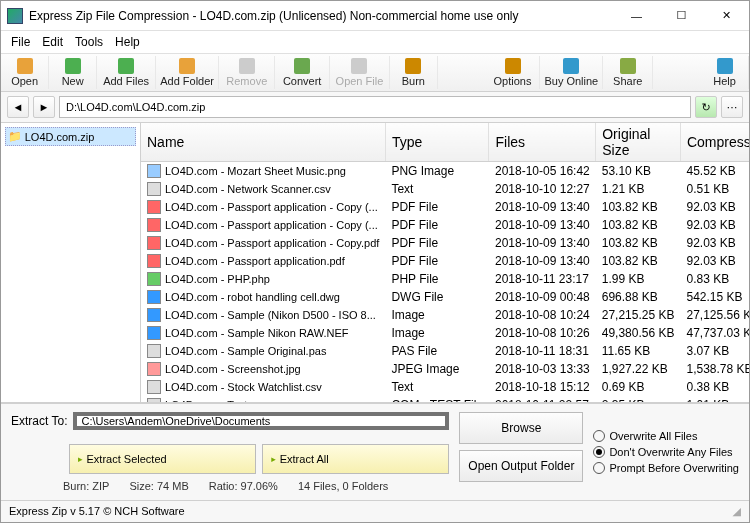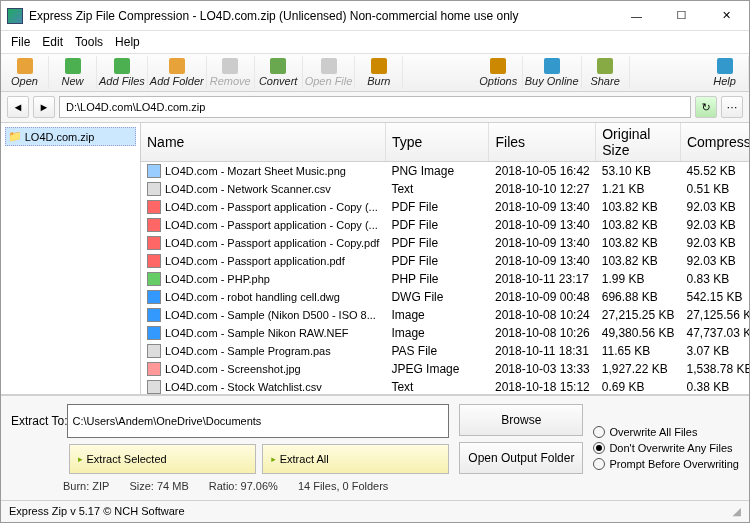--- a/index.html
+++ b/index.html
@@ -5,43 +5,43 @@
 * { box-sizing: border-box; margin: 0; padding: 0; font-family: 'Segoe UI', Tahoma, sans-serif; font-size: 11px; }
 body { background: #fff; width: 750px; height: 523px; border: 1px solid #999; display: flex; flex-direction: column; overflow: hidden; }
 .titlebar { height: 30px; display: flex; align-items: center; background: #fff; border-bottom: 1px solid #e0e0e0; }
 .titlebar-icon { width: 16px; height: 16px; margin: 0 6px; background: linear-gradient(135deg,#2a6 0%,#48a 100%); border: 1px solid #346; }
 .titlebar-text { flex: 1; font-size: 12px; color: #000; }
 .winbtns { display: flex; }
 .winbtn { width: 45px; height: 29px; display: flex; align-items: center; justify-content: center; color: #000; }
 .menubar { display: flex; padding: 2px 4px; border-bottom: 1px solid #e0e0e0; }
 .menubar span { padding: 2px 6px; font-size: 12px; }
 .toolbar { display: flex; border-bottom: 1px solid #d0d0d0; background: linear-gradient(#fdfdfd,#f0f0f0); padding: 2px 0; }
-.tbtn { display: flex; flex-direction: column; align-items: center; justify-content: center; padding: 2px 2px; min-width: 48px; border-right: 1px solid #e8e8e8; font-style: italic; }
+.tbtn { display: flex; flex-direction: column; align-items: center; justify-content: center; padding: 2px 16px; min-width: 48px; border-right: 1px solid #e8e8e8; }
 .tbtn .ico { width: 16px; height: 16px; margin-bottom: 1px; }
 .tbtn .lbl { font-size: 11px; color: #222; white-space: nowrap; }
 .tbtn.dis .lbl { color: #aaa; }
 .tbtn.spacer { flex:1; border:none; }
 .navbar { display: flex; padding: 4px 6px; border-bottom: 1px solid #d0d0d0; background:#f7f7f7; gap:4px; align-items:center; }
 .navbtn { width: 22px; height: 22px; border:1px solid #ccc; background:linear-gradient(#fff,#eee); display:flex;align-items:center;justify-content:center;border-radius:2px; }
 .pathbox { flex:1; height:22px; border:1px solid #bbb; background:#fff; padding:2px 6px; display:flex;align-items:center; }
 .mainarea { flex:1; display:flex; border-bottom:1px solid #d0d0d0; overflow:hidden; }
 .tree { width: 140px; border-right:1px solid #d0d0d0; padding:4px; }
 .tree-item { display:flex; align-items:center; gap:3px; padding:2px; background:#cce8ff; border:1px dotted #99c; }
 .listwrap { flex:1; overflow:auto; }
 table.flist { width:100%; border-collapse:collapse; }
 table.flist th { text-align:left; font-weight:normal; background:linear-gradient(#fdfdfd,#f0f0f0); border-bottom:1px solid #d0d0d0; border-right:1px solid #e0e0e0; padding:3px 6px; font-size:14px; }
 table.flist td { padding:2px 6px; border-bottom:0; white-space:nowrap; font-size:12px; }
 table.flist td.namecell { display:flex; align-items:center; gap:4px; }
 .fico { width:14px; height:14px; flex-shrink:0; border:1px solid #888; }
 .extract { padding:8px 10px; background:#f7f7f7; border-top:1px solid #d0d0d0; display:flex; gap:10px; }
 .extract-left { display:flex; flex-direction:column; gap:6px; flex:1; }
-.extract-r1 { display:flex; align-items:center; }
-.extract-r1 input { flex:1; height:34px; border:1px solid #737373; padding:2px 4px; background:#fff; }
+.extract-r1 { display:flex; gap:6px; align-items:center; }
+.extract-r1 input { flex:1; height:18px; border:4px solid #737373; padding:2px 4px; background:#fff; }
 .xbtn { border:1px solid #bbb; background:linear-gradient(#fdfdfd,#ececec); padding:8px 8px; min-width:110px; text-align:center; font-size:12px; }
-.xbtn.y { background:linear-gradient(#fffce0,#f7f0b0); text-align:left; display:flex;align-items:center;gap:4px; }
+.xbtn.y { background:linear-gradient(#fffce0,#f7f0b0); text-align:left; display:flex;align-items:center;gap:4px;margin-top:8px; }
 .xbtn.y::before { content:"▸"; color:#7a0; font-size:9px; }
 .extract-btns { display:flex; flex-direction:column; gap:6px; }
 .extract-radio { display:flex; flex-direction:column; gap:4px; justify-content:center; font-size:12px; }
 .extract-radio label { display:flex; align-items:center; gap:4px; }
 .infoline { font-size:12px; color:#333; padding-left:52px; display:flex; gap:20px; }
 .statusbar { border-top:1px solid #d0d0d0; padding:4px 8px; font-size:12px; background:#f7f7f7; display:flex;gap:44px; }
 .statusbar .grip { margin-left:auto; color:#aaa; }
 .radio-circle { width:12px;height:12px;border:1px solid #555;border-radius:50%;display:inline-flex;align-items:center;justify-content:center; }
 .radio-circle.sel::after { content:"";width:6px;height:6px;background:#000;border-radius:50%; }
 .col-name{width:210px;} .col-type{width:90px;} .col-date{width:125px;} .col-osize{width:95px;} .col-comp{width:90px;}
@@ -244,21 +244,21 @@
               <span>LO4D.com - Sample Nikon RAW.NEF</span>
             </td>
             <td>Image</td>
             <td>2018-10-08 10:26</td>
             <td>49,380.56 KB</td>
             <td>47,737.03 KB</td>
           </tr>
           <tr>
             <td class="namecell">
               <span class="fico" style="background:#ddd"></span>
-              <span>LO4D.com - Sample Program.pas</span>
+              <span>LO4D.com - Sample Original.pas</span>
             </td>
             <td>PAS File</td>
             <td>2018-10-11 18:31</td>
             <td>11.65 KB</td>
             <td>3.07 KB</td>
           </tr>
           <tr>
             <td class="namecell">
               <span class="fico" style="background:#f99"></span>
               <span>LO4D.com - Screenshot.jpg</span>

